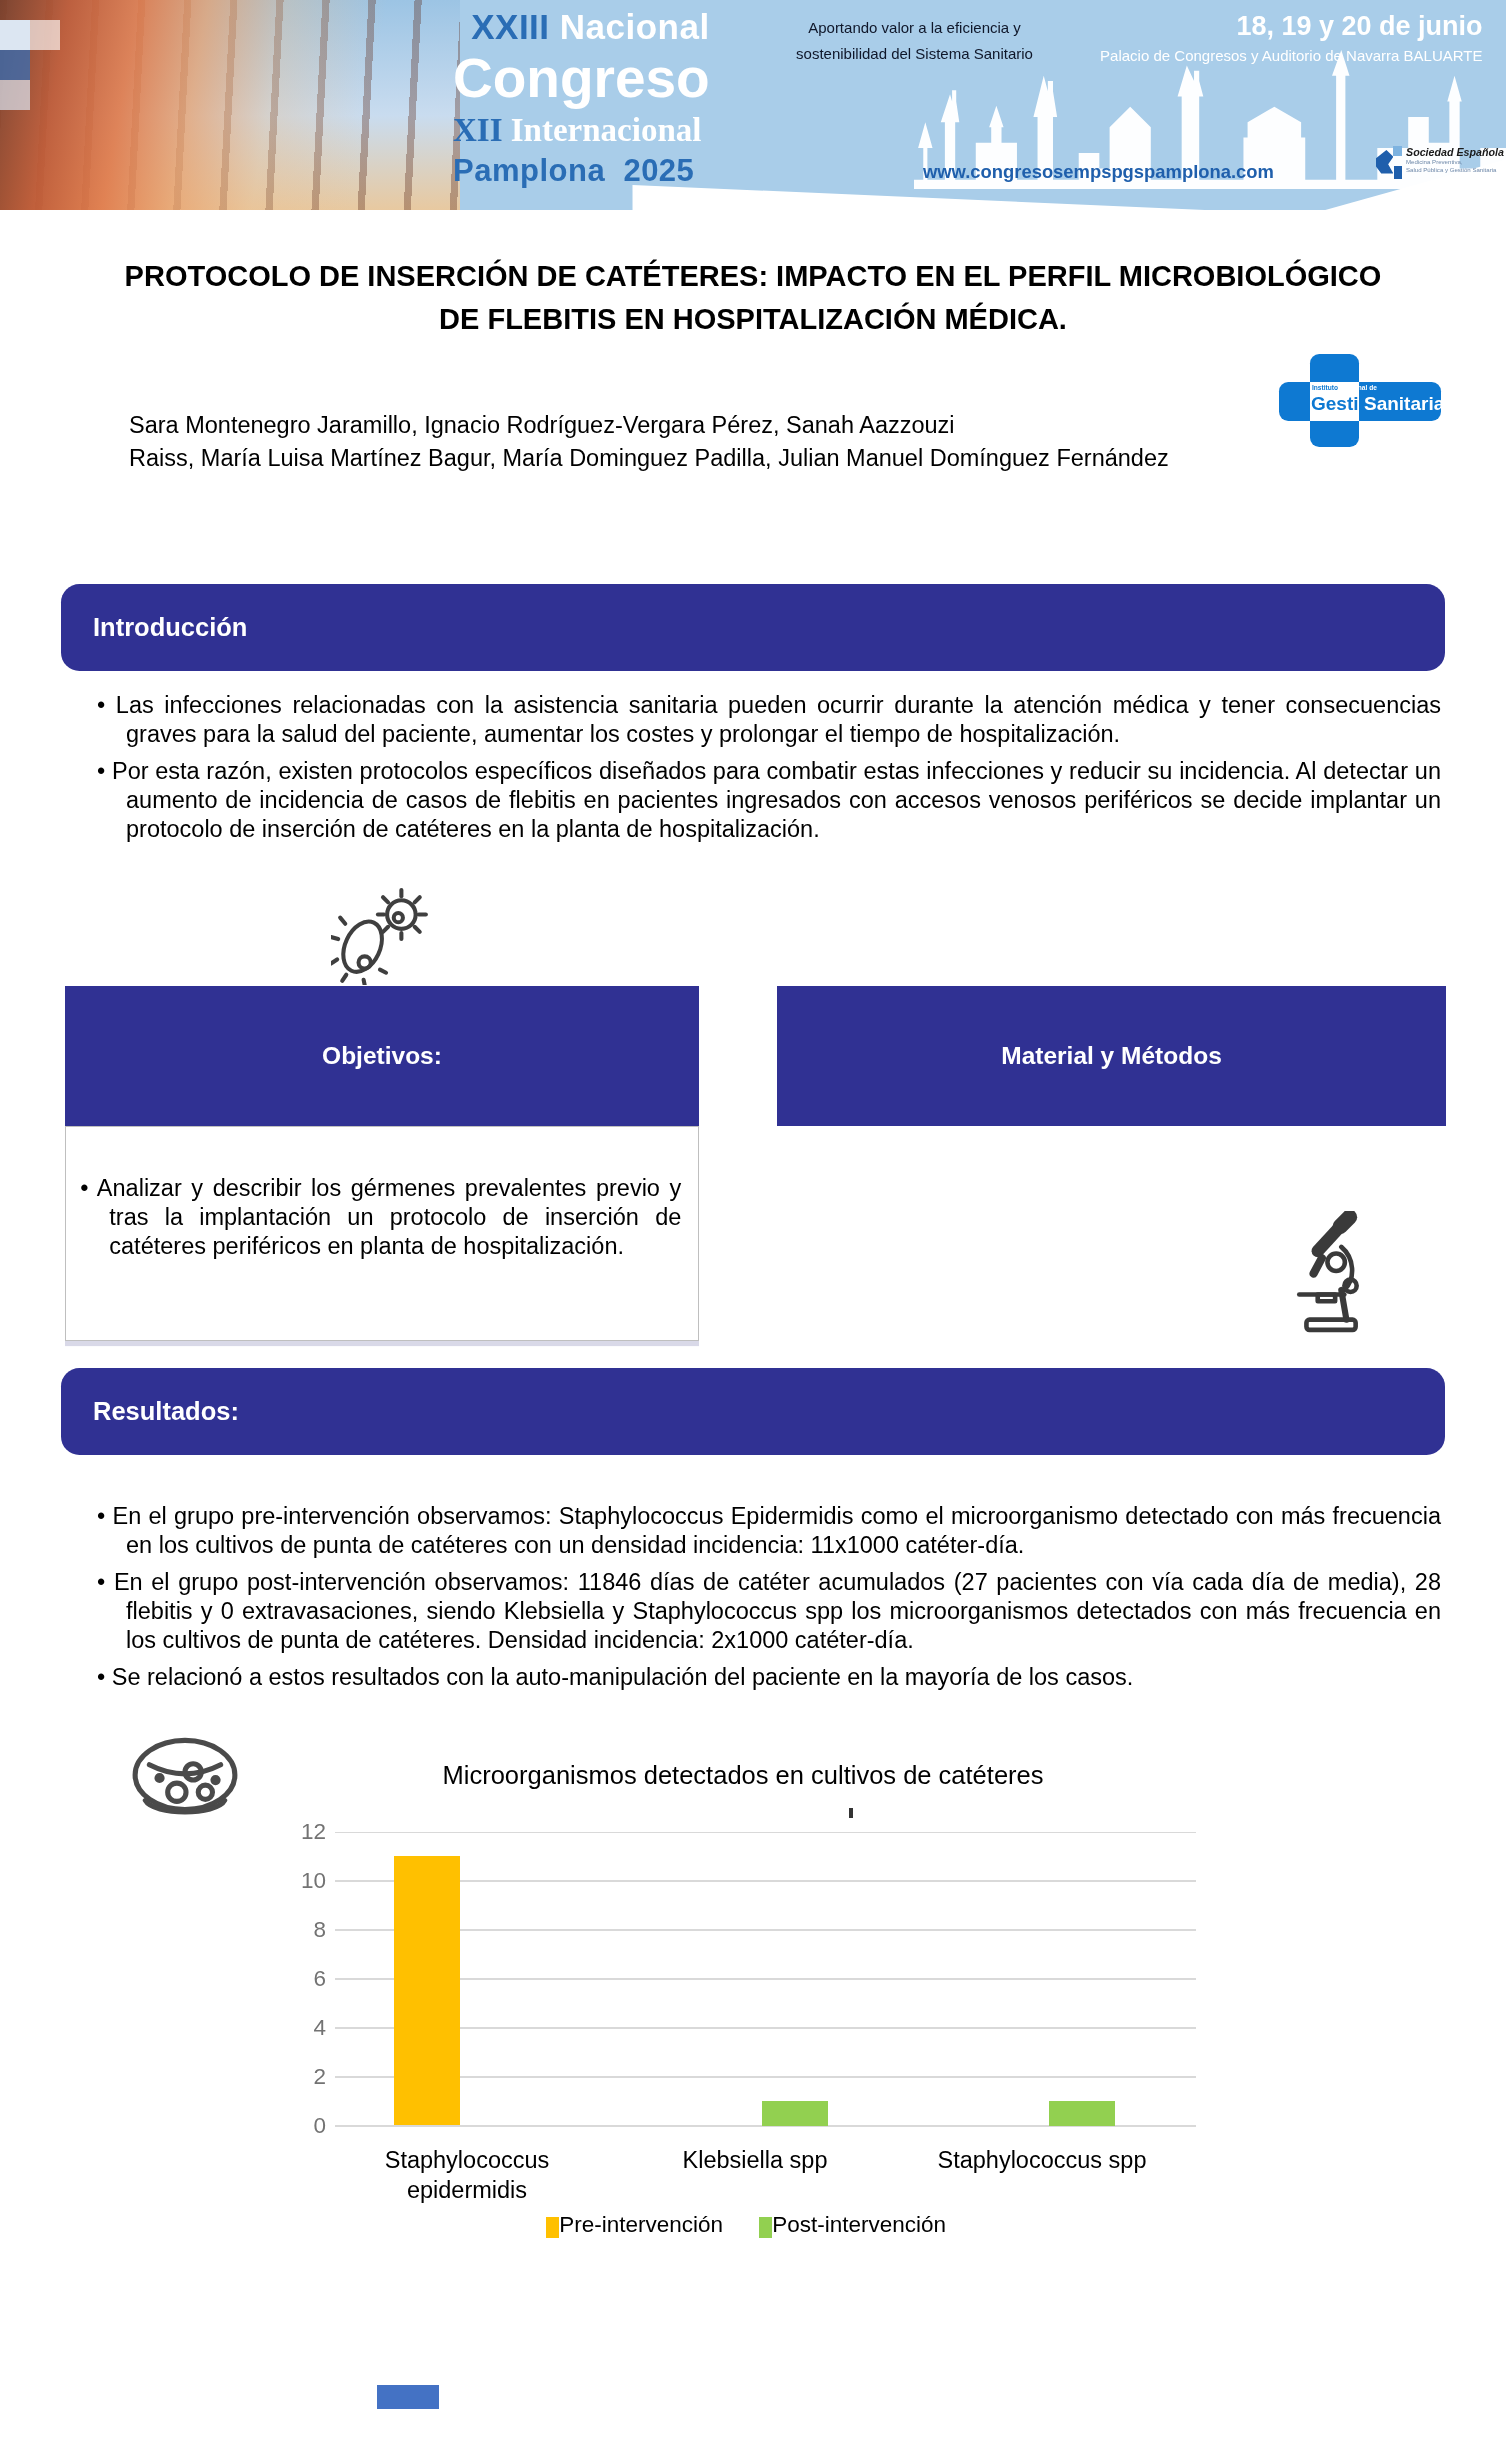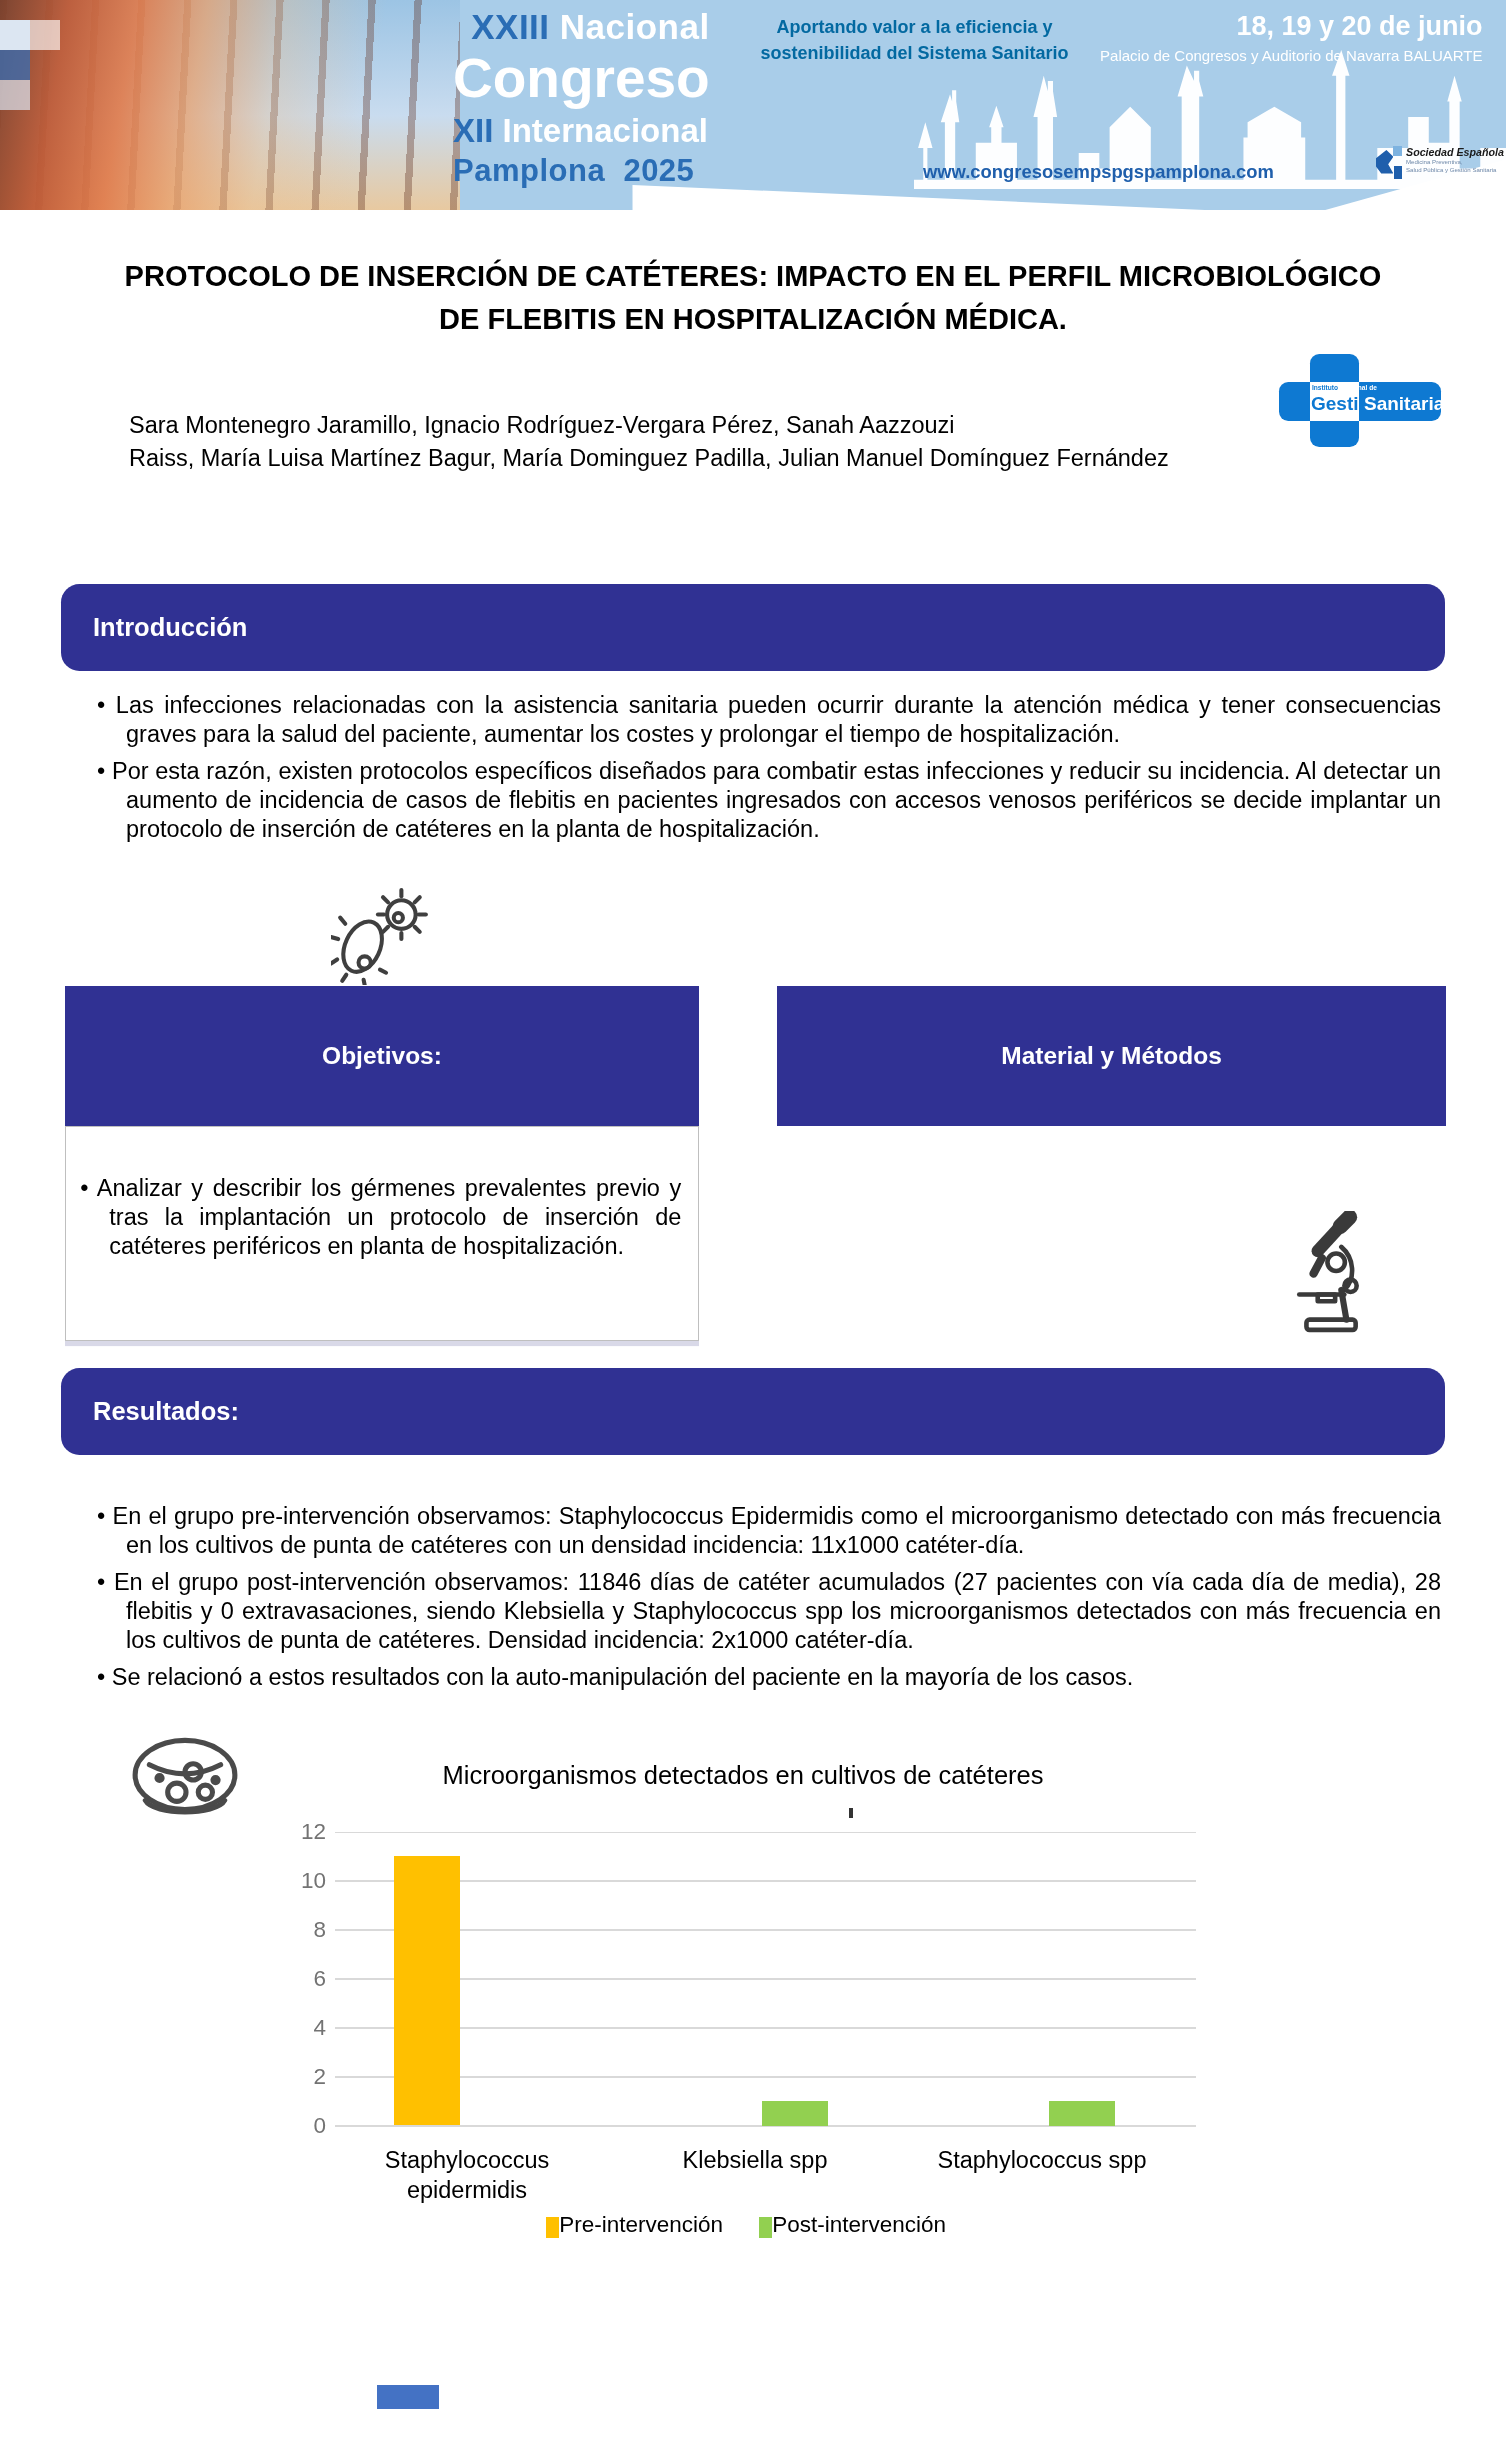--- a/index.html
+++ b/index.html
@@ -15,25 +15,25 @@
       linear-gradient(180deg,#9cc4e4 0%, #c9dcef 55%, #e8c9a0 100%);}
   .mosaic{position:absolute;width:30px;height:30px;}
   .skyline{position:absolute;left:914px;top:44px;width:592px;height:146px;}
   .banner-wedge{position:absolute;left:0;bottom:0;width:100%;height:66px;background:#ffffff;
     clip-path:polygon(42% 62%, 80% 100%, 42% 100%);}
   .banner-wedge-right{position:absolute;right:0;bottom:0;width:100%;height:72px;background:#ffffff;
     clip-path:polygon(88% 100%, 100% 30%, 100% 100%);}
   .congress{position:absolute;left:453px;top:9.2px;line-height:1;white-space:nowrap;}
   .congress .l1{font-size:35px;font-weight:bold;letter-spacing:0.5px;text-align:right;}
   .congress .l2{font-size:55px;font-weight:bold;margin-top:7.2px;}
-  .congress .l3{font-size:33px;font-weight:bold;margin-top:7.2px;}
+  .congress .l3{font-size:33px;font-weight:bold;margin-top:7.2px;font-family:Liberation Serif, serif;}
   .congress .l4{font-size:31px;font-weight:bold;margin-top:8.2px;letter-spacing:0.5px;}
   .blue-t{color:#2A6DB5;} .white-t{color:#ffffff;}
   .tagline{position:absolute;left:746px;top:15.3px;width:337px;text-align:center;
-           font-size:18px;font-weight:bold;color:#0369a1;line-height:25.5px;}
+           font-size:15px;font-weight:normal;color:#0f172a;line-height:25.5px;}
   .dates-block{position:absolute;right:23.5px;top:11.2px;text-align:right;color:#fff;}
   .dates-block .d1{font-size:27px;font-weight:bold;}
   .dates-block .d2{font-size:15px;margin-top:5.1px;}
   .website{position:absolute;left:923px;top:161px;font-size:18.4px;font-weight:bold;color:#1F5FAC;}
   .society{position:absolute;left:1376px;top:146px;width:128px;}
   .society .mark{position:absolute;left:0;top:0;width:26.6px;height:34px;}
   .society .mark .p1{position:absolute;left:0;top:4.1px;width:17.4px;height:23.5px;background:#1F5FAC;
                      clip-path:polygon(0 35%,60% 0,100% 28%,70% 60%,100% 100%,30% 100%,0 70%);}
   .society .mark .p2{position:absolute;left:17.4px;top:0;width:8.2px;height:10.2px;background:#7EB3E0;}
   .society .mark .p3{position:absolute;left:18.4px;top:20.4px;width:7.2px;height:12.3px;background:#1F5FAC;}

